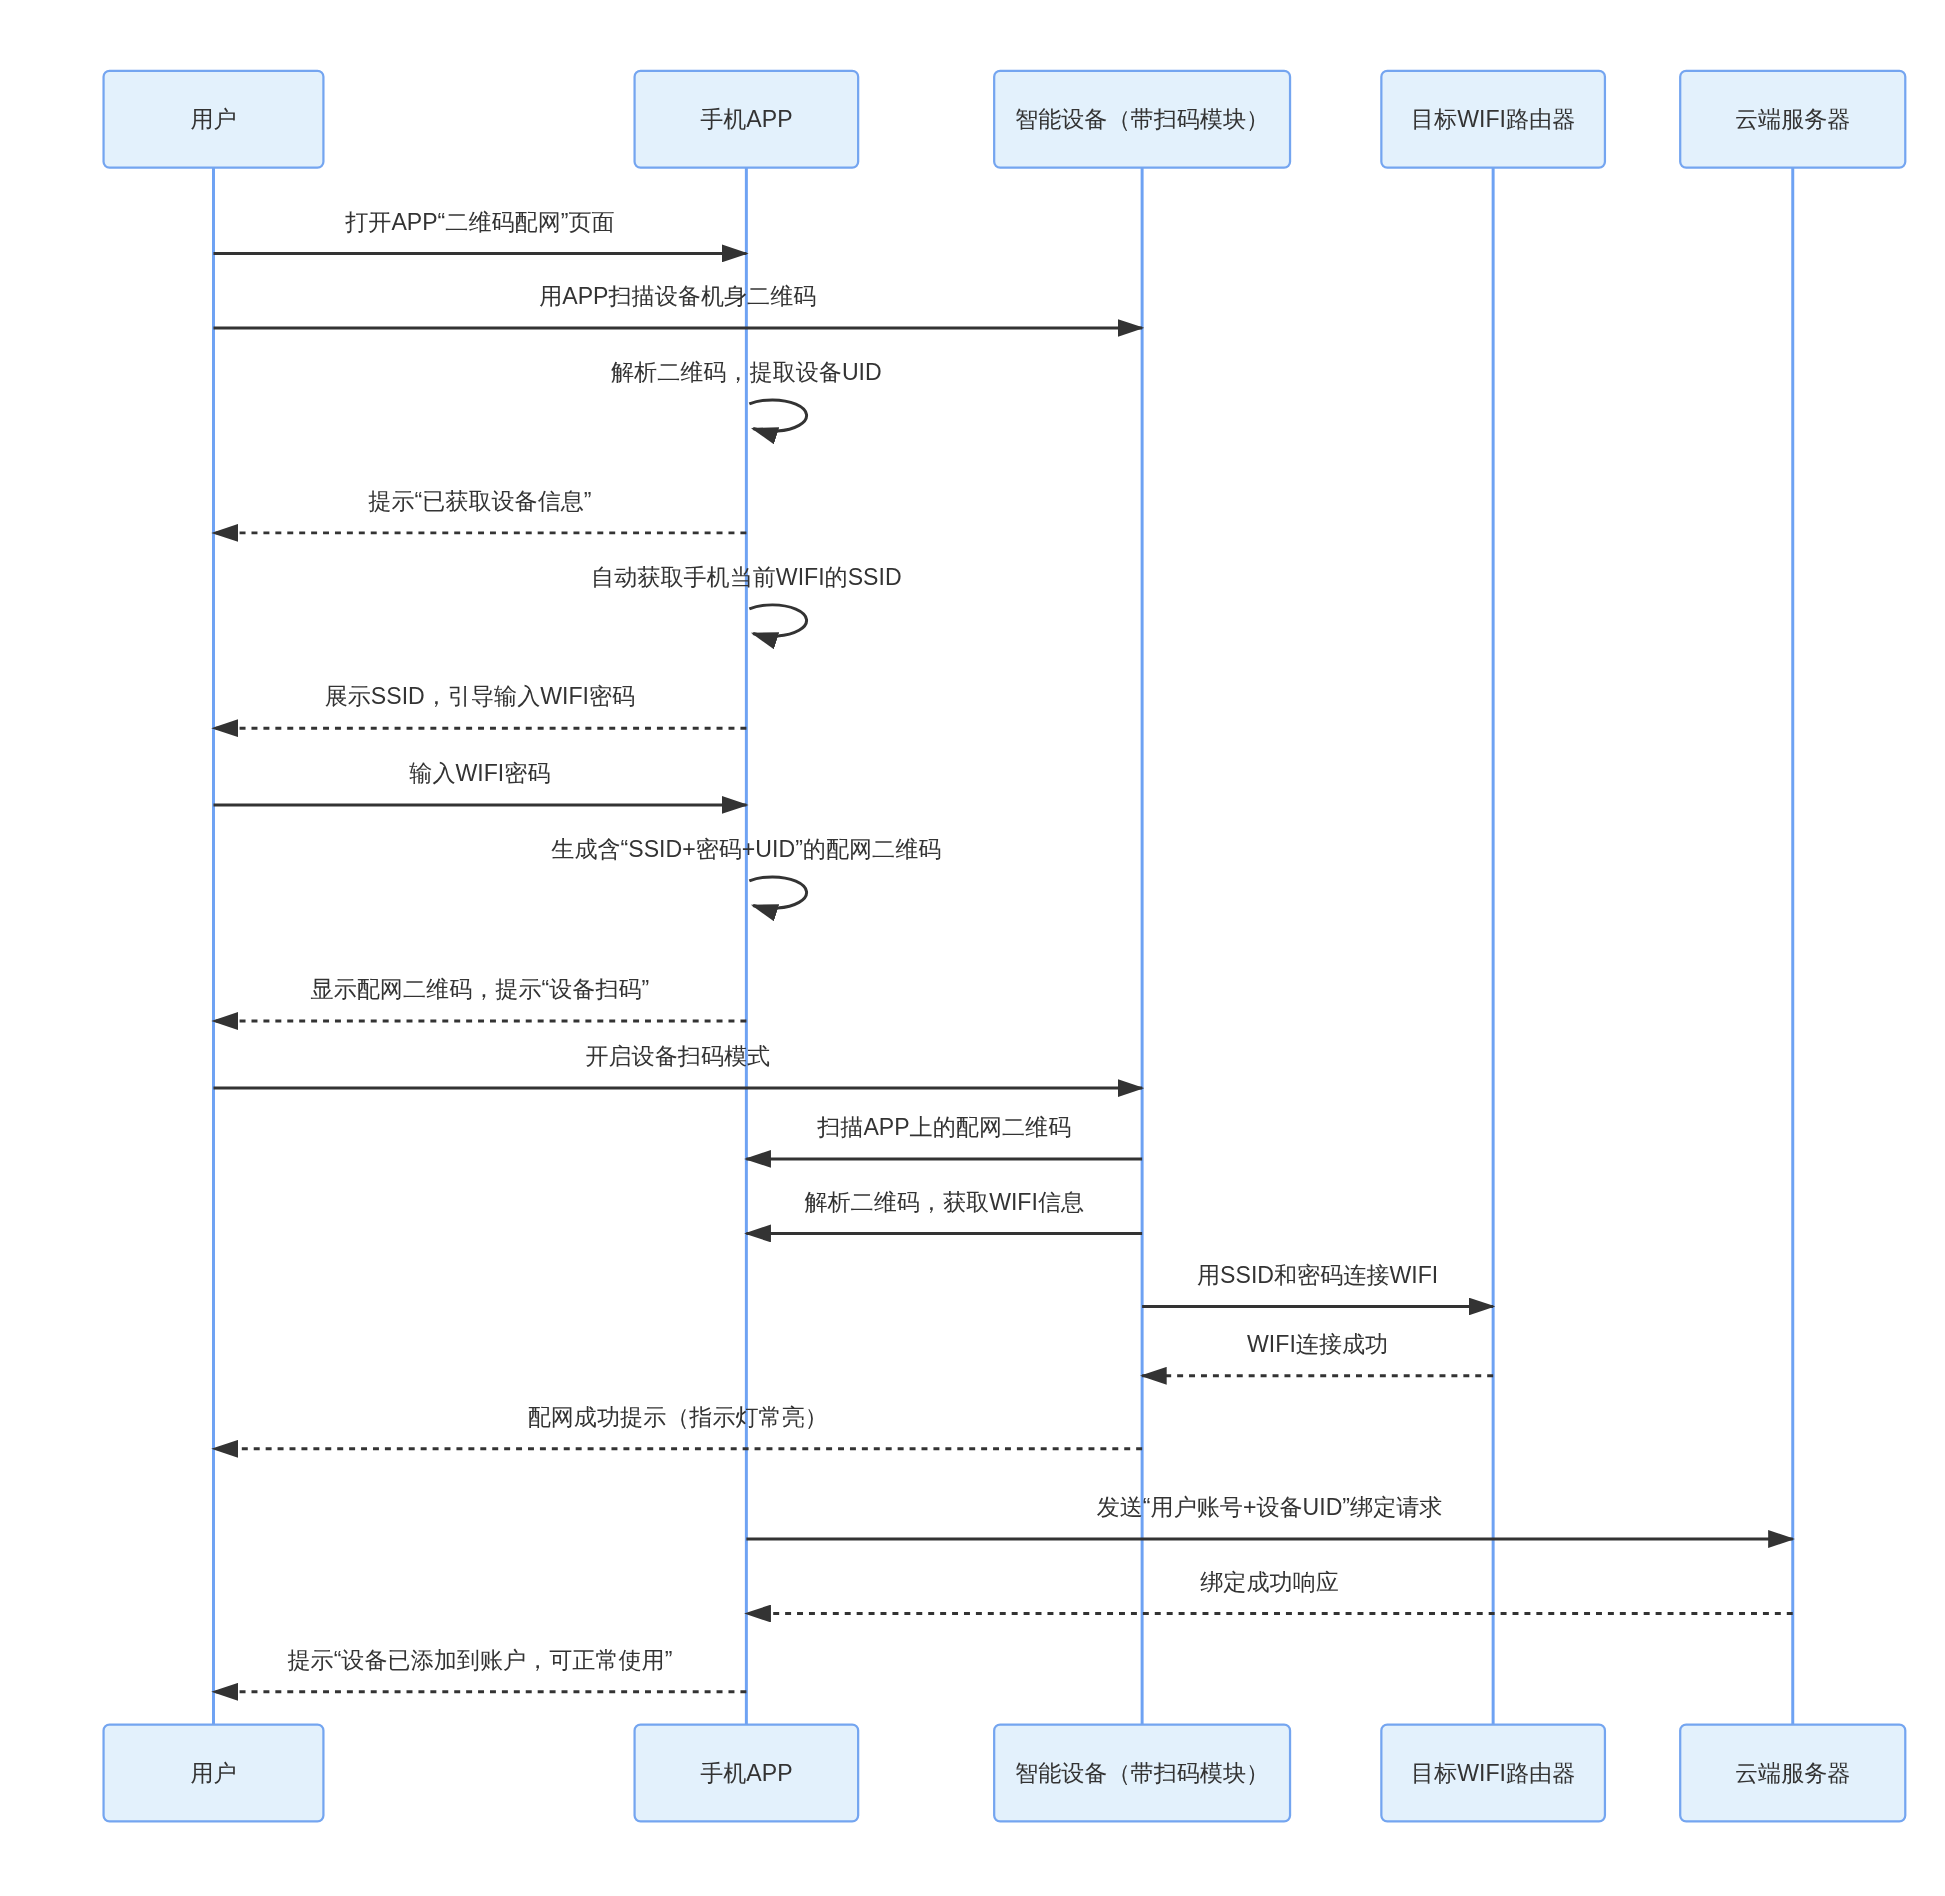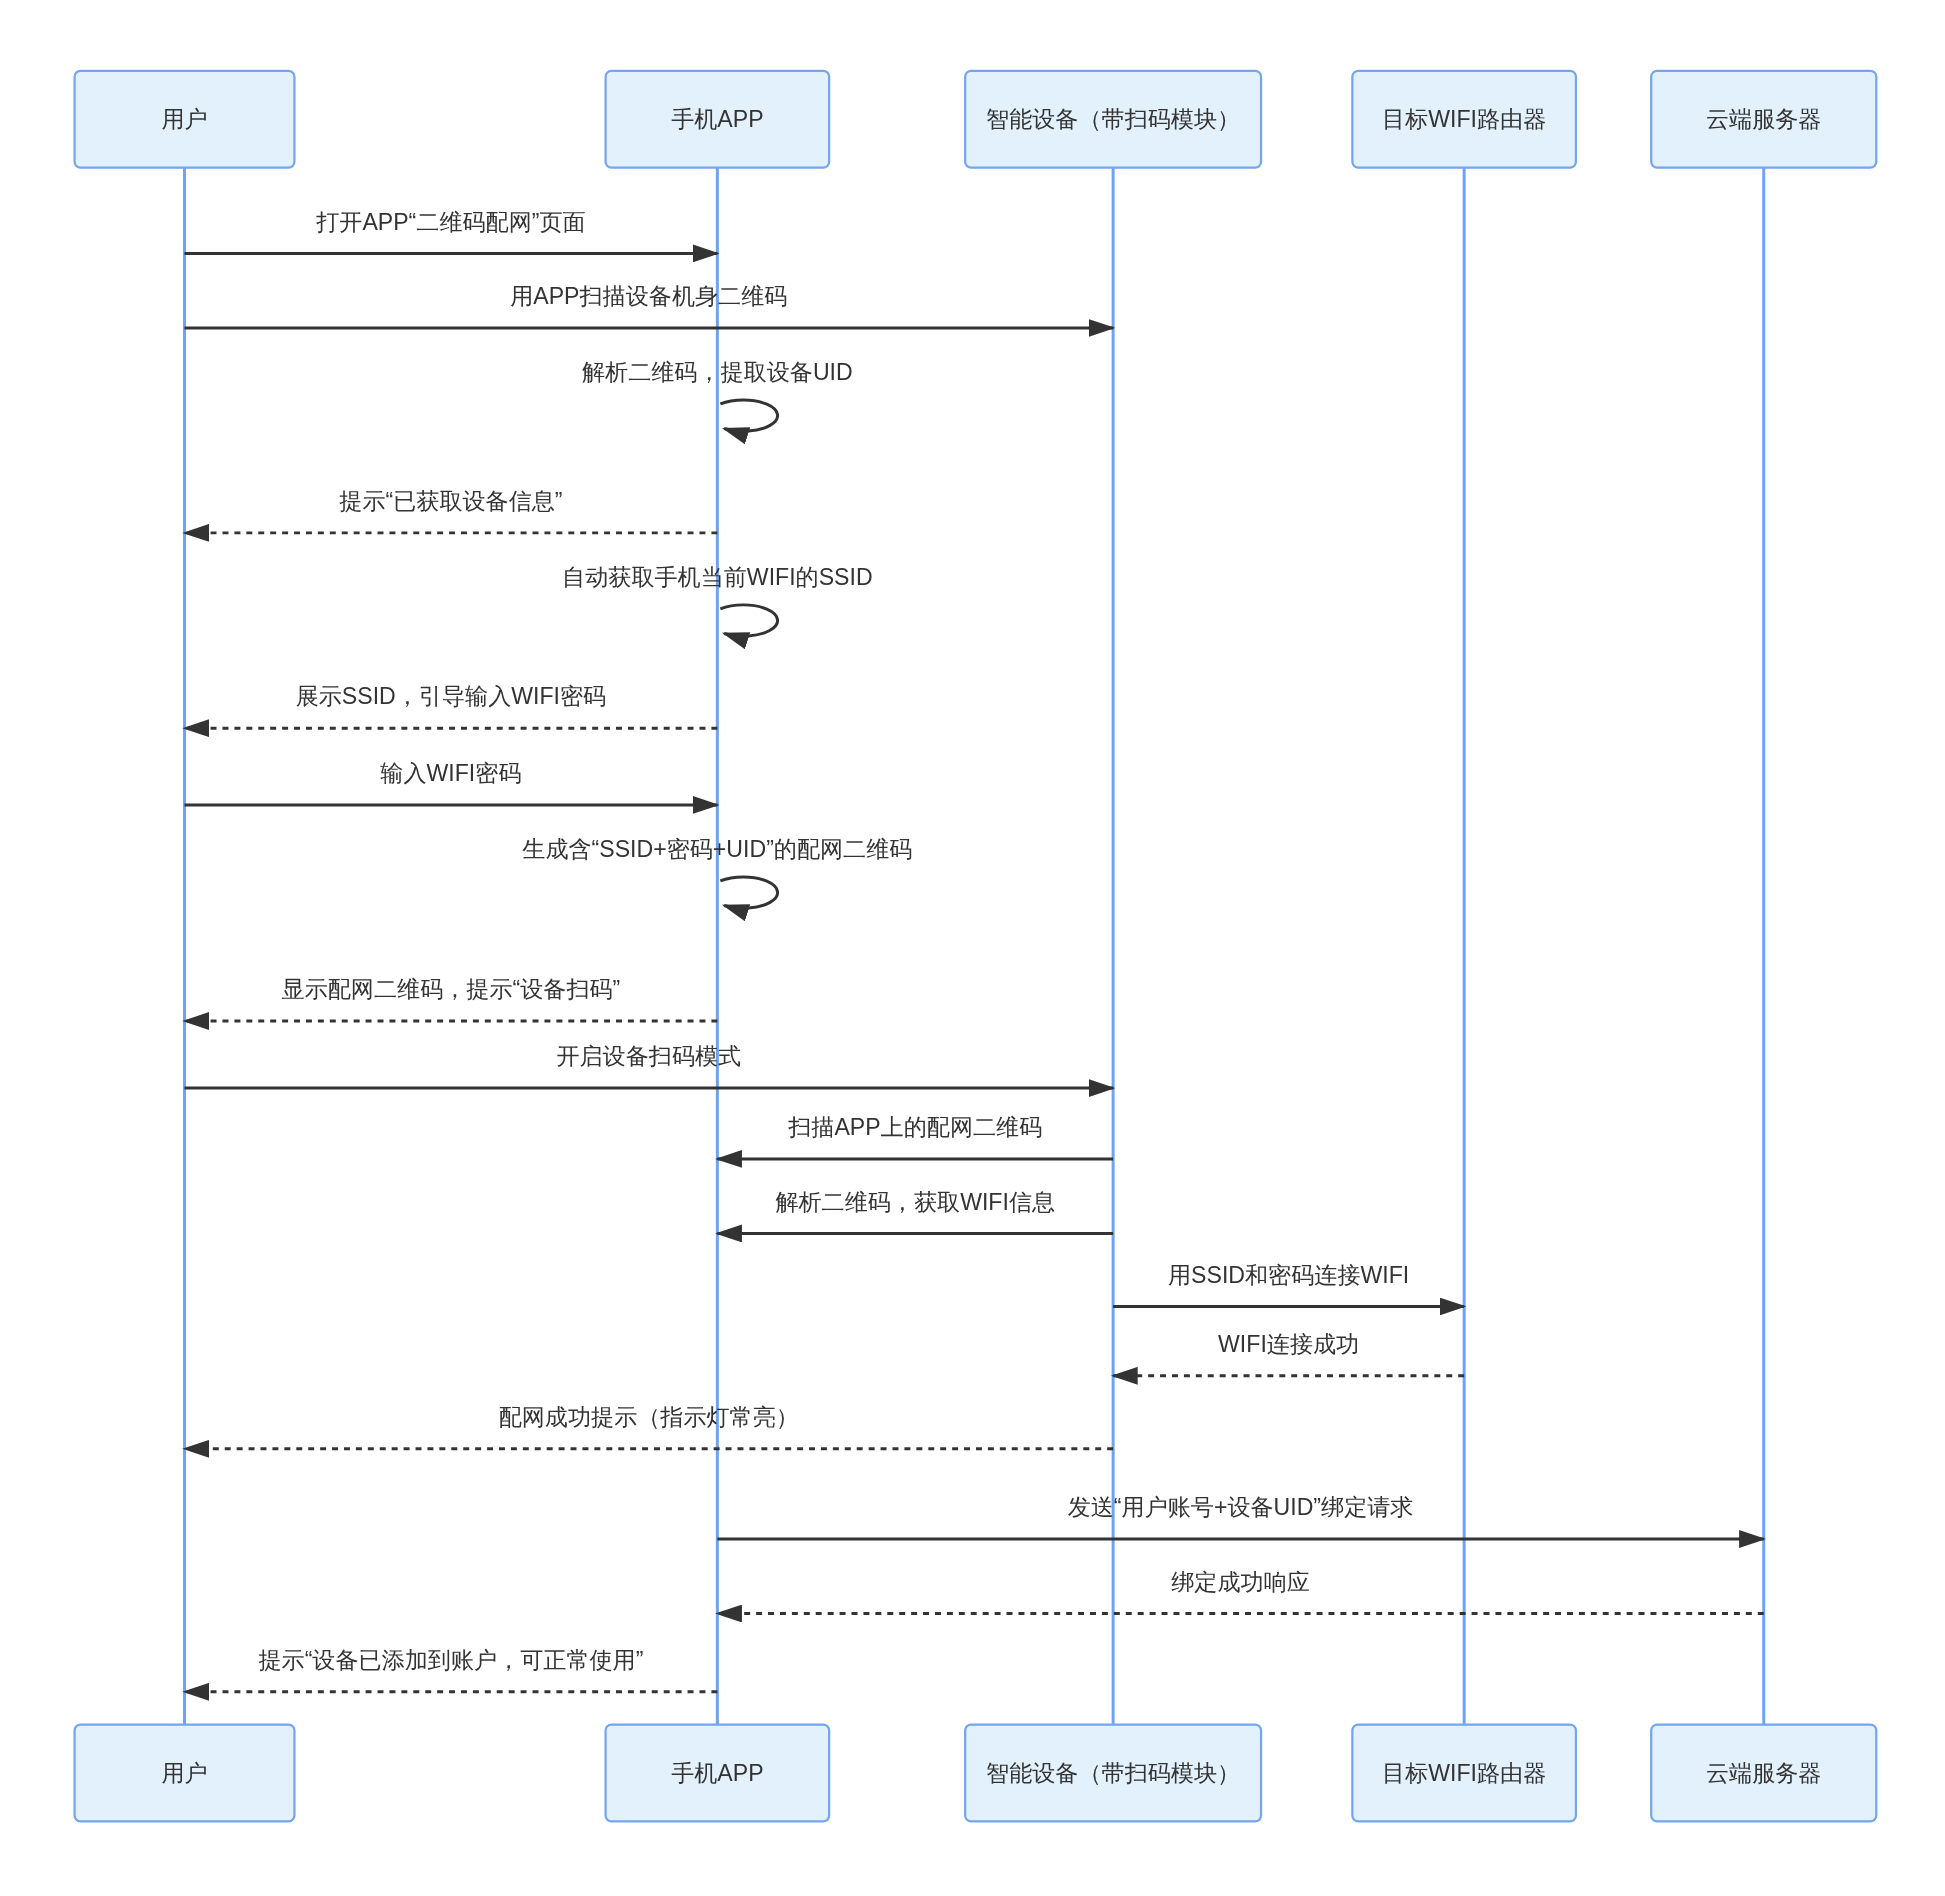--- a/index.html
+++ b/index.html
@@ -9,20 +9,21 @@
   }
   body {
     width: 1946px;
     height: 1896px;
     position: relative;
     font-family: "Liberation Sans", sans-serif;
   }
   #diagram-wrap {
     position: absolute;
     inset: 0;
+    padding-left: 29px;
   }
   svg text {
     font-family: "Liberation Sans", sans-serif;
     fill: #333333;
   }
   svg .msg-label { font-size: 31px; }
   svg .actor-label { font-size: 31px; }
 </style>
 </head>
 <body>

